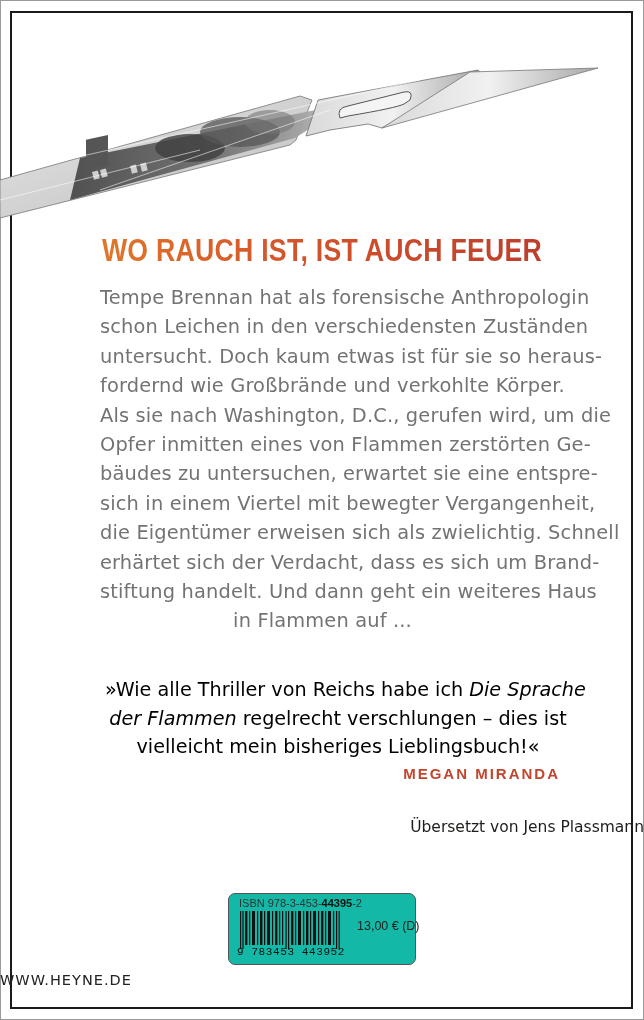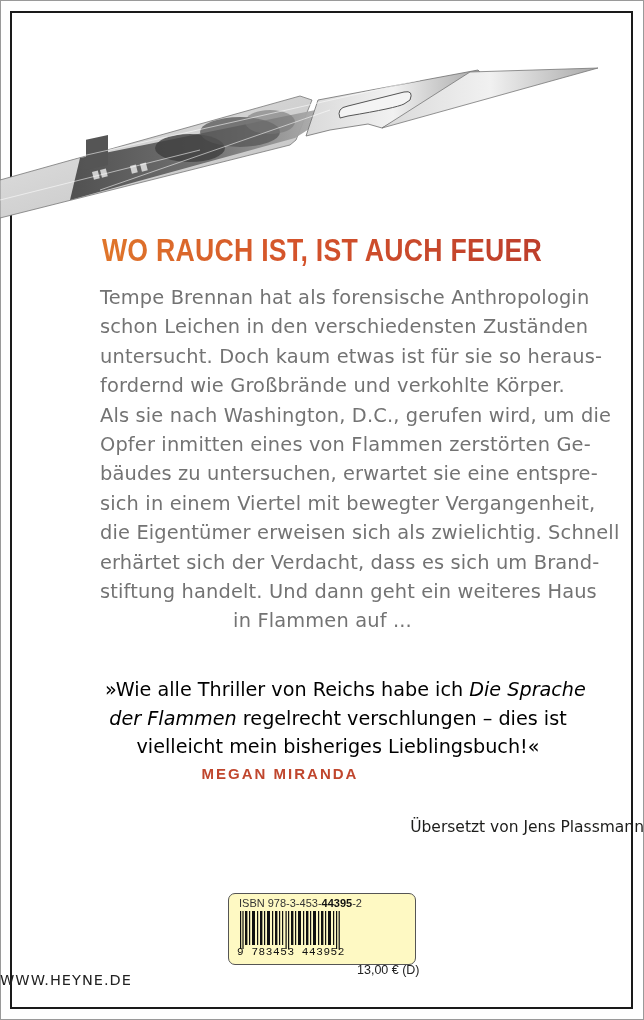--- a/index.html
+++ b/index.html
@@ -35,45 +35,45 @@
   }
   .blurb .line { display:block; text-align:justify; text-align-last:justify; white-space:nowrap; height:29.4px; }
   .blurb .line.last { text-align:center; text-align-last:center; }
   .quote {
     position:absolute; left:90px; width:466px; top:676px;
     font-size:19.2px; line-height:28.6px; text-align:center; color:#000000;margin-left:15px;
   }
   .quote .ql { display:block; white-space:nowrap; }
   .quote em { font-style:italic; }
   .author {
-    position:absolute; left:0; width:560px; top:765px; text-align:center;
+    position:absolute; left:0; width:560px; top:765px; text-align:right;
     font-family:"Liberation Sans", sans-serif; font-weight:bold;
     font-size:15px; letter-spacing:2px; color:#c0462d;
   }
   .translator {
     position:absolute; left:0; width:644px; top:818px; text-align:right;
     font-size:15.5px; color:#1d1d1b;
   }
   .barcode-box {
     position:absolute; left:228px; top:893px; width:186px; height:70px;
-    border:1.5px solid #555; border-radius:7px; background:#fef9c3;
+    border:1.5px solid #555; border-radius:7px; background:#14b8a6;
   }
   .isbn {
     position:absolute; left:10px; top:3px;
     font-family:"Liberation Sans", sans-serif; font-size:11px; color:#333; white-space:nowrap;
   }
   .isbn b { color:#111; }
   .bars { position:absolute; left:11px; top:17px; width:100px; height:38px; }
   .digits {
     position:absolute; left:8px; top:52px; width:105px;
     font-family:"Liberation Mono", monospace; font-size:11px; color:#111; white-space:nowrap; letter-spacing:0.6px;
   }
   .price {
     position:absolute; left:128px; top:25px;
-    font-family:"Liberation Sans", sans-serif; font-size:12.5px; color:#222; white-space:nowrap;margin-top:44px;
+    font-family:"Liberation Sans", sans-serif; font-size:12.5px; color:#222; white-space:nowrap;
   }
   .website {
     position:absolute; left:0; width:644px; top:972px; 
     font-size:14.5px; letter-spacing:1px; color:#222;
   }
 </style>
 </head>
 <body>
 
 <div class="outer-border"></div>

